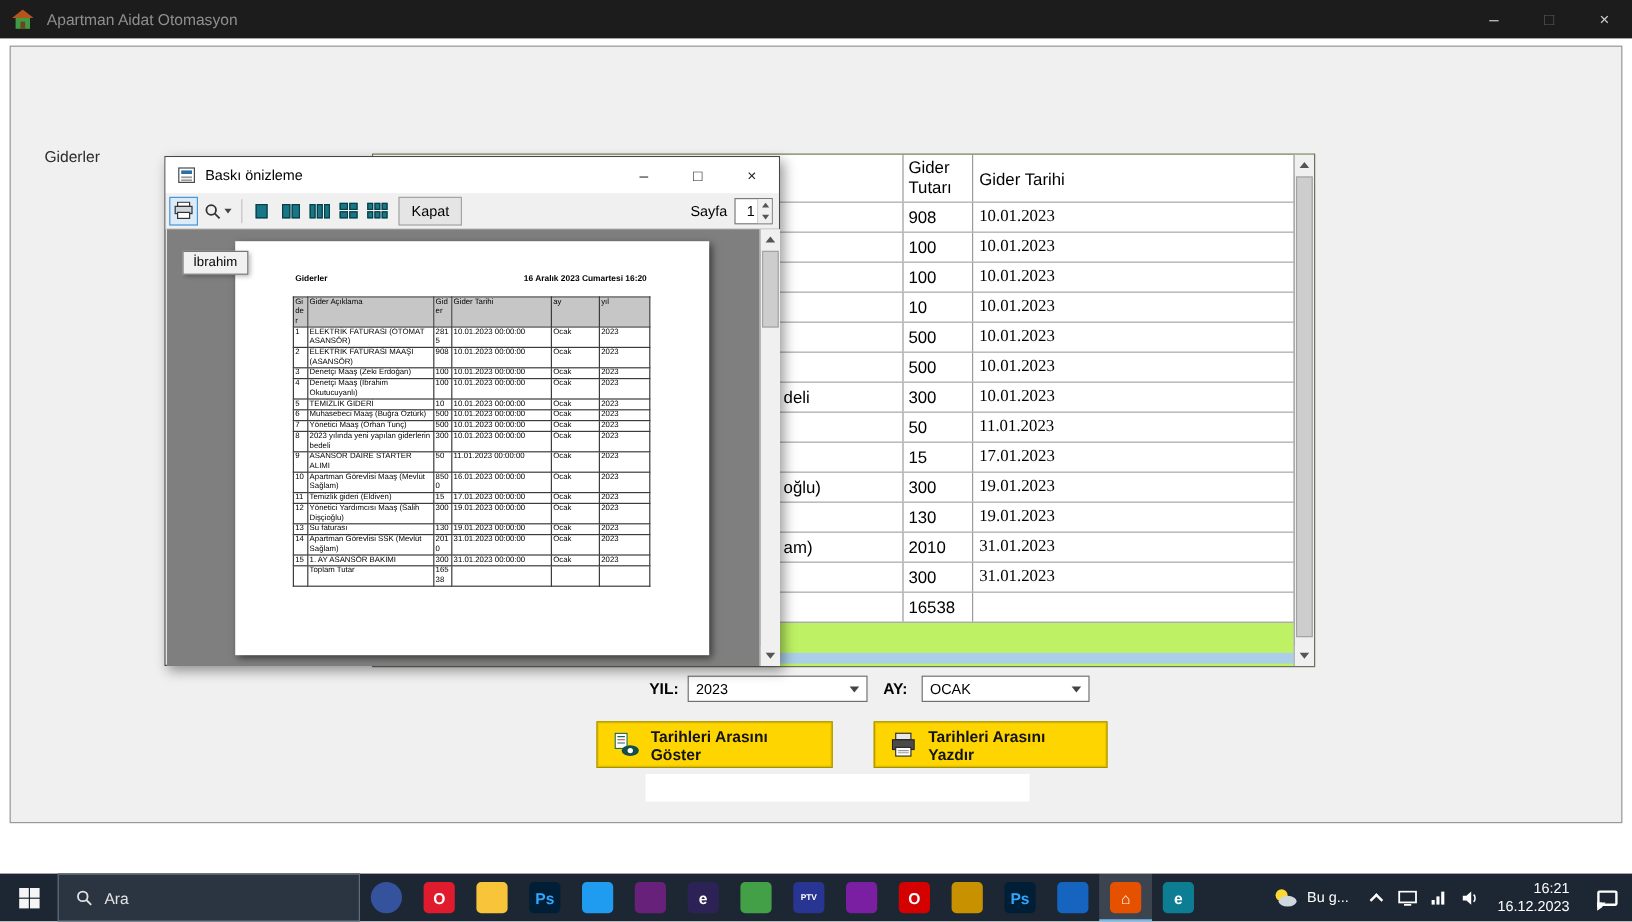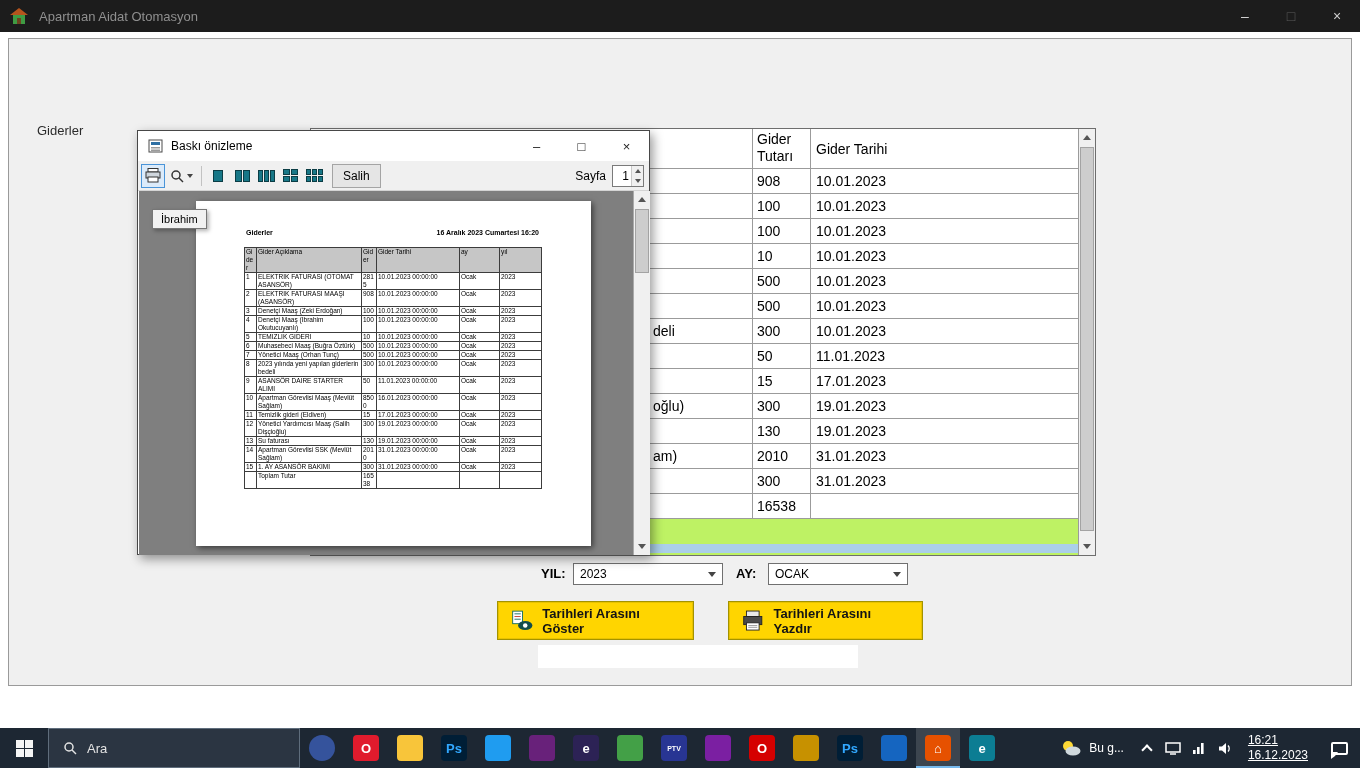--- a/index.html
+++ b/index.html
@@ -26,21 +26,21 @@
   .ghead{position:absolute;left:0;top:0;width:768px;height:40px;border-bottom:1px solid #9b9b9b;display:flex;background:#fff;}
   .gh{border-right:1px solid #9b9b9b;height:100%;}
   .gh-desc{width:442px;}
   .gh-amt{width:58px;padding:2px 0 0 4px;line-height:17px;}
   .gh-date{width:268px;padding-left:5px;display:flex;align-items:center;}
   #grid-rows{position:absolute;left:0;top:40px;width:768px;}
   .grow{display:flex;height:25px;border-bottom:1px solid #9b9b9b;background:#fff;}
   .gc{height:100%;border-right:1px solid #9b9b9b;line-height:24px;white-space:nowrap;overflow:hidden;}
   .gdesc{width:442px;padding-left:342px;}
   .gamt{width:58px;padding-left:4px;}
-  .gdate{width:268px;padding-left:5px;}
+  .gdate{width:268px;padding-left:5px;font-family:Liberation Serif, serif;}
   .grid-sel{position:absolute;left:0;top:415px;width:768px;height:9px;background:#abcfe9;}
   .vscroll{position:absolute;right:0;top:0;width:17px;height:100%;background:#f0f0f0;border-left:1px solid #9b9b9b;}
   .sarrow{position:absolute;left:0;width:16px;height:17px;display:flex;align-items:center;justify-content:center;background:#f0f0f0;}
   .tri-up{width:0;height:0;border:4px solid transparent;border-bottom:5px solid #555;margin-top:-4px;}
   .tri-dn{width:0;height:0;border:4px solid transparent;border-top:5px solid #555;margin-bottom:-4px;}
   .sthumb{position:absolute;left:1px;width:14px;background:#cdcdcd;border:1px solid #a3a3a3;}
 
   
   .pvdlg{position:absolute;left:137px;top:130px;width:513px;height:425px;background:#fff;border:1px solid #474747;box-shadow:3px 4px 10px rgba(0,0,0,.4);z-index:10;}
   .pv-tb{height:30px;background:#fff;display:flex;align-items:center;}
@@ -92,21 +92,21 @@
   .search svg{margin:0 10px 0 14px;}
   #task-icons{display:flex;align-items:stretch;}
   .ticon{width:44px;display:flex;align-items:center;justify-content:center;}
   .ticon.active{background:rgba(255,255,255,.14);box-shadow:inset 0 -2px 0 #76b9ed;}
   .tglyph{width:26px;height:26px;border-radius:4px;display:flex;align-items:center;justify-content:center;color:#fff;font-weight:bold;font-size:13px;}
   .tray{margin-left:auto;display:flex;align-items:center;}
   .weather{display:flex;align-items:center;gap:7px;color:#fff;font-size:12px;padding:0 10px;height:100%;}
   .chev{width:26px;height:100%;display:flex;align-items:center;justify-content:center;}
   .chev i{width:8px;height:8px;border-left:2px solid #fff;border-top:2px solid #fff;transform:rotate(45deg);margin-top:4px;}
   .trayico{width:26px;height:100%;display:flex;align-items:center;justify-content:center;}
-  .clock{color:#fff;font-size:12px;line-height:15px;text-align:left;padding:0 10px;text-decoration:underline;}
+  .clock{color:#fff;font-size:12px;line-height:15px;text-align:right;padding:0 10px;}
   .notif{width:42px;height:100%;display:flex;align-items:center;justify-content:center;}
   .notif i{width:17px;height:13px;border:2px solid #fff;border-radius:2px 2px 2px 0;display:block;position:relative;}
   .notif i:after{content:"";position:absolute;left:-2px;bottom:-6px;width:0;height:0;border:3px solid transparent;border-top:4px solid #fff;border-left:4px solid #fff;}
 </style>
 </head>
 <body>
 
 <div class="titlebar">
   <svg class="app-ico" viewBox="0 0 20 18">
     <polygon points="10,1 19,8 1,8" fill="#b5541d"></polygon>
@@ -276,21 +276,21 @@
     <div class="tbtn">
       <span class="pgicon" style="grid-template-columns:5px 5px 5px;grid-template-rows:6px 6px;">
           <div></div>
           <div></div>
           <div></div>
           <div></div>
           <div></div>
           <div></div>
         </span>
     </div>
-    <div class="kapat">Salih</div>
+    <div class="kapat">Kapat</div>
     <div class="tb-right">
       <span class="sayfa-lbl">Sayfa</span>
       <div class="spinner">
         <span class="spin-val">1</span>
         <span class="spin-btns">
           <div>
               <i class="mini-up"></i>
             </div>
           <div>
               <i class="mini-dn"></i>

